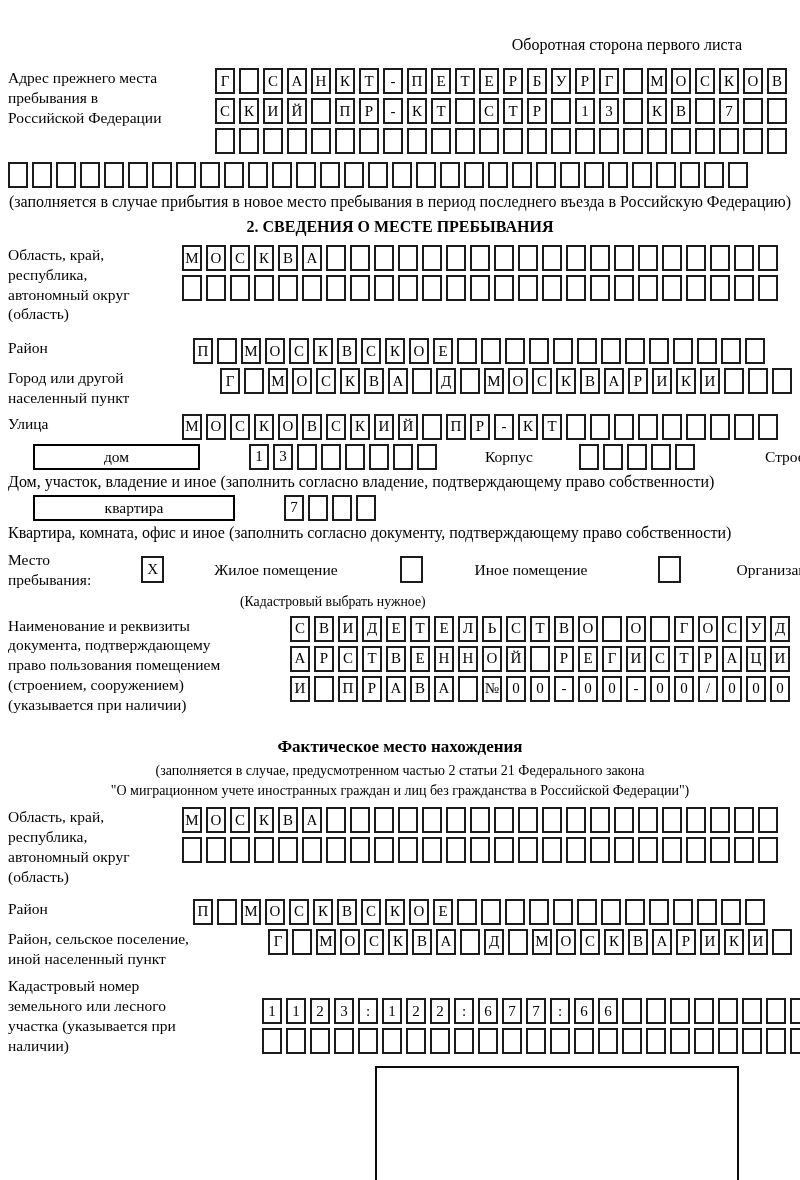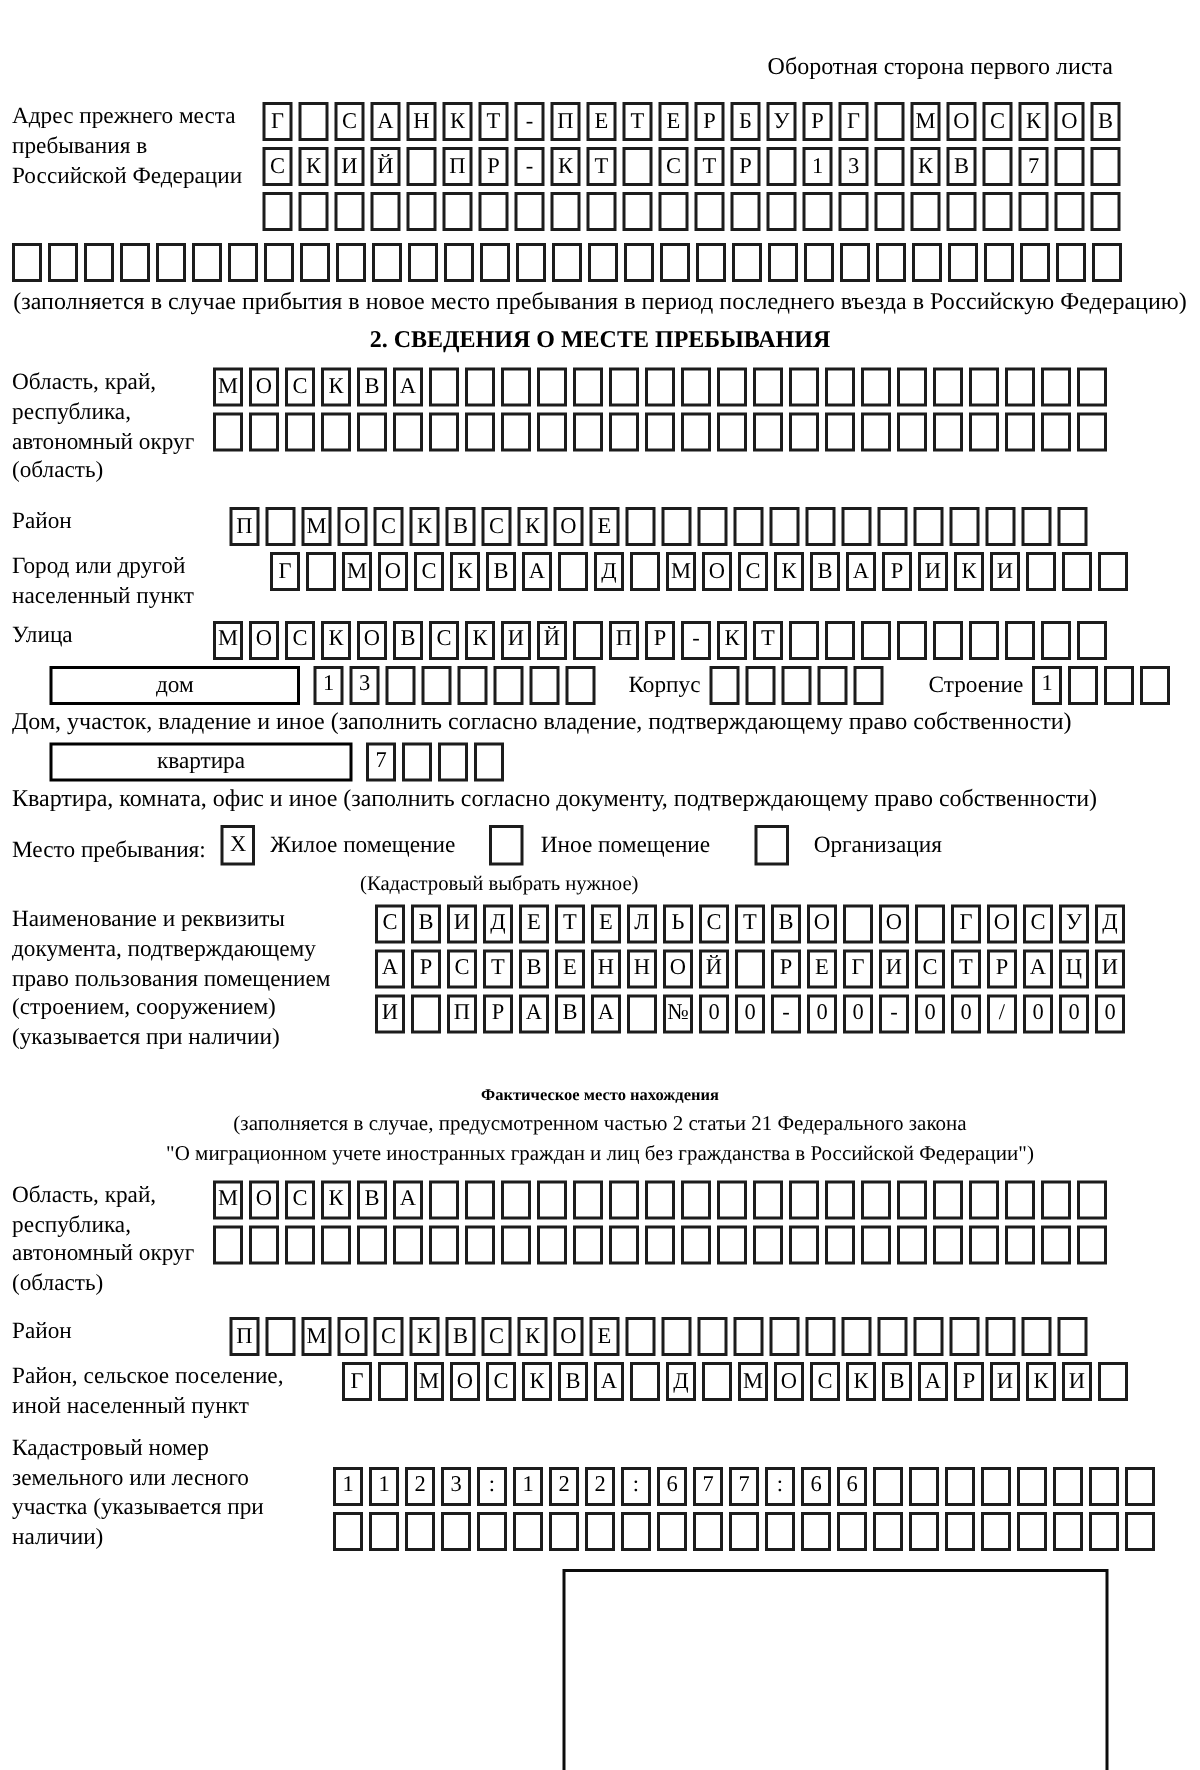--- a/index.html
+++ b/index.html
@@ -4,21 +4,21 @@
 <style>
   html,body{margin:0;padding:0;background:#ffffff;}
   body{
     width:800px;height:1180px;
     font-family:"Liberation Serif","DejaVu Serif",serif;
     color:#000;
   }
   .page{position:relative;width:800px;height:1180px;box-sizing:border-box;padding-top:36px;overflow:hidden;}
   .header-note{text-align:right;padding-right:58px;font-size:16px;}
 
-  .frow{display:flex;align-items:flex-start;padding-left:8px;}
+  .frow{display:flex;align-items:flex-start;padding-left:8px;gap:40px;}
   .label{font-size:15.5px;line-height:1.28;padding-right:6px;box-sizing:border-box;}
   .w167{width:167px;flex:none;}
   .w134{width:134px;flex:none;}
   .w145{width:145px;flex:none;}
   .w172{width:172px;flex:none;}
   .w242{width:242px;flex:none;}
   .w220{width:220px;flex:none;}
   .w214{width:214px;flex:none;}
 
   .colrows > .cells{margin-bottom:4px;}
@@ -34,28 +34,28 @@
   .sec-title{font-size:16px;font-weight:bold;text-align:center;margin-top:7px;margin-bottom:9px;}
 
   .widebox{
     box-sizing:border-box;border:2px solid #000000;height:26px;flex:none;
     display:flex;align-items:center;justify-content:center;font-size:15.5px;
   }
   .dom-box{width:167px;margin-right:9px;}
   .kv-box{width:202px;margin-right:9px;}
   .inline-label{font-size:15.5px;line-height:26px;flex:none;}
 
-  .stay{align-items:flex-end;margin-top:8px;}
+  .stay{align-items:center;margin-top:8px;}
   .checkbox{
     box-sizing:border-box;flex:none;width:23px;height:27px;border:2px solid #1c1c1c;
     display:flex;align-items:center;justify-content:center;font-size:15px;
   }
   .subnote{font-size:13.8px;margin-left:240px;margin-top:4px;}
 
-  .fact-title{font-size:11px;font-weight:bold;text-align:center;margin-top:22px;font-family:Liberation Serif, serif;}
+  .fact-title{font-size:17px;font-weight:bold;text-align:center;margin-top:22px;font-family:Liberation Serif, serif;}
   .fact-note{font-size:14px;text-align:center;margin-top:4px;line-height:1.45;}
 
   .stamp-col{margin-left:347px;width:420px;display:flex;flex-direction:column;align-items:center;margin-top:8px;}
   .stamp-box{box-sizing:border-box;width:364px;height:174px;border:2px solid #0c0c0c;background:#fff;}
 
   .mt14{margin-top:14px;} .mt12{margin-top:12px;} .mt6{margin-top:6px;} .mt4{margin-top:4px;} .mt8{margin-top:8px;}
 </style>
 </head>
 <body>
 
@@ -339,21 +339,21 @@
     <div class="cells">
         <span class="cell">1</span>
         <span class="cell">3</span>
         <span class="cell"></span>
         <span class="cell"></span>
         <span class="cell"></span>
         <span class="cell"></span>
         <span class="cell"></span>
         <span class="cell"></span>
       </div>
-    <div class="inline-label" style="margin-left:22px;margin-right:6px;">Корпус</div>
+    <div class="inline-label" style="margin-left:8px;margin-right:6px;">Корпус</div>
     <div class="cells">
         <span class="cell"></span>
         <span class="cell"></span>
         <span class="cell"></span>
         <span class="cell"></span>
         <span class="cell"></span>
       </div>
     <div class="inline-label" style="margin-left:30px;margin-right:6px;">Строение</div>
     <div class="cells">
         <span class="cell">1</span>

